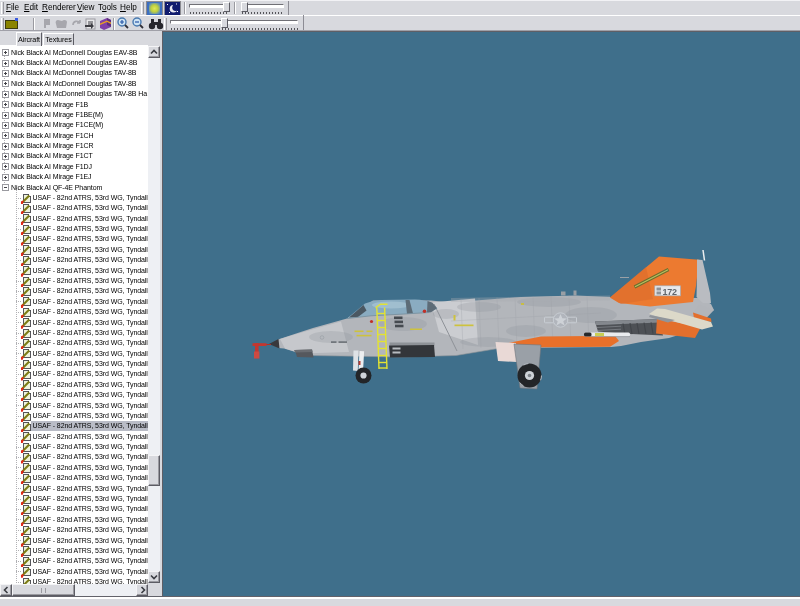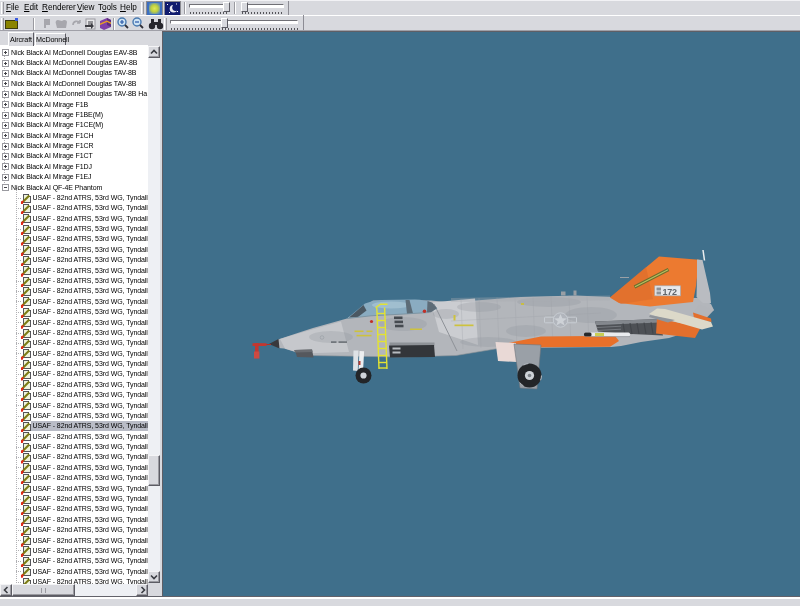--- a/index.html
+++ b/index.html
@@ -12,21 +12,21 @@
 .grip { position:absolute; width:3px; border-left:1px solid #fff; border-right:1px solid #9a9aa0; }
 .vsep { position:absolute; width:2px; border-left:1px solid #9a9aa0; border-right:1px solid #fff; }
 .tbtn { position:absolute; }
 .slider .chan { position:absolute; height:4px; background:#fff; border:1px solid #707076; border-bottom-color:#fff; border-right-color:#fff; }
 .slider .thumb { position:absolute; width:7px; height:10px; background:#d8d9de;
   border-top:1px solid #fff; border-left:1px solid #fff; border-right:1px solid #5c5c64; border-bottom:1px solid #5c5c64; }
 .slider .ticks { position:absolute; height:2px;
   background-image:repeating-linear-gradient(90deg,#55555a 0,#55555a 1px,transparent 1px,transparent 3px); }
 
 
-#tabs { position:absolute; left:8px; top:31px; width:162px; height:14px; }
+#tabs { position:absolute; left:16px; top:31px; width:162px; height:14px; }
 .tab { position:absolute; font-size:7.2px; letter-spacing:-0.1px; text-align:center; color:#000;
   background:#d8d9de; border-top:1px solid #fff; border-left:1px solid #fff; border-right:1px solid #5c5c64; }
 #tree { position:absolute; left:0; top:45px; width:148px; height:539px; background:#fff; overflow:hidden; }
 .ebox { position:absolute; left:2px; width:7px; height:7px; background:#fff; border:1px solid #9a9aa0; }
 .ebox .h { position:absolute; left:1px; top:2px; width:3px; height:1px; background:#44444a; }
 .ebox .v { position:absolute; left:2px; top:1px; width:1px; height:3px; background:#44444a; }
 .ptxt { position:absolute; left:11px; width:137px; height:10px; font-size:7px; letter-spacing:-0.08px;
   line-height:10.4px; white-space:nowrap; overflow:hidden; color:#000; }
 .ctxt { position:absolute; left:32.5px; width:115.5px; height:9.6px; font-size:7px; letter-spacing:-0.08px;
   line-height:10.4px; white-space:nowrap; overflow:hidden; color:#000; }
@@ -142,21 +142,21 @@
       <div class="chan" style="left:170px; top:3.5px; width:128px;"></div>
       <div class="thumb" style="left:221px; top:1.5px;"></div>
       <div class="ticks" style="left:171px; top:11.5px; width:127px;"></div>
     </div>
     <div style="position:absolute; left:303px; top:-1px; width:1px; height:17px; background:#8c8c94;"></div>
   </div>
   <div style="position:absolute; left:0; top:30px; width:800px; height:1px; background:#a0a0a8;"></div>
 
   <div id="tabs">
     <div class="tab" style="left:0; top:1px; width:26px; height:14px; line-height:13px; z-index:2;">Aircraft</div>
-    <div class="tab" style="left:27px; top:2px; width:31px; height:12px; line-height:11px;">McDonnell</div>
+    <div class="tab" style="left:27px; top:2px; width:31px; height:12px; line-height:11px;">Textures</div>
   </div>
 
   <div id="tree">
     <div class="tline" style="left:3.5px; top:7px; height:137px;"></div>
     <div class="tline" style="left:16px; top:143px; height:437px;"></div>
 <div class="ebox" style="top:4.2px">
         <span class="h"></span>
         <span class="v"></span>
       </div>
       <div class="ptxt" style="top:2.6px">Nick Black AI McDonnell Douglas EAV-8B</div>

